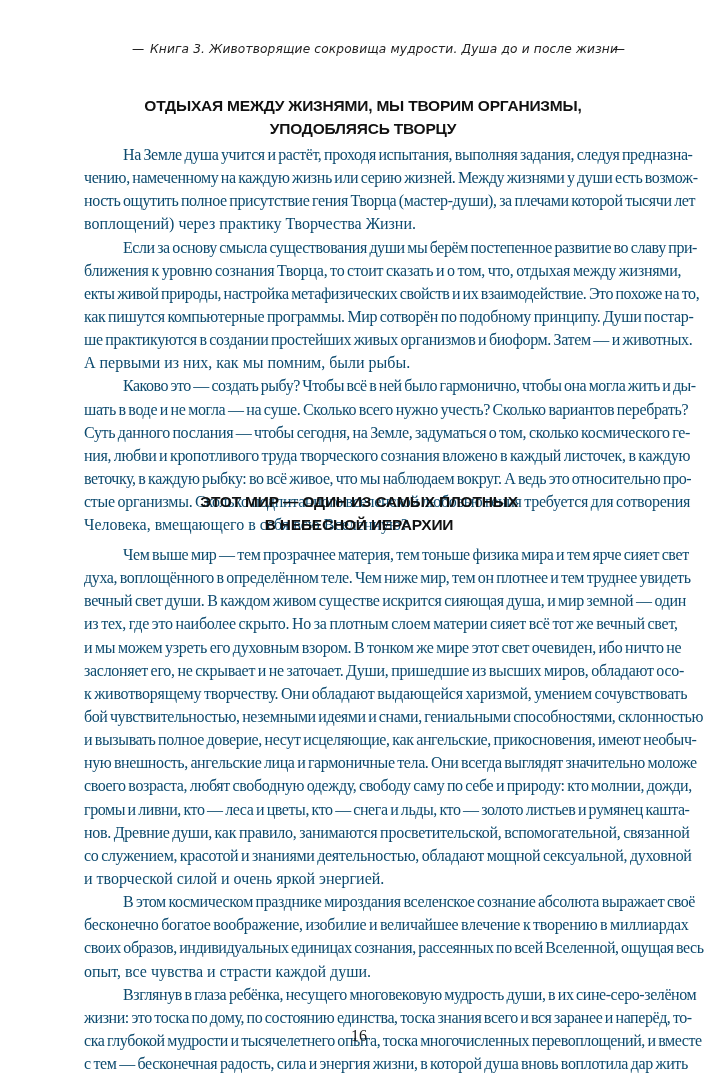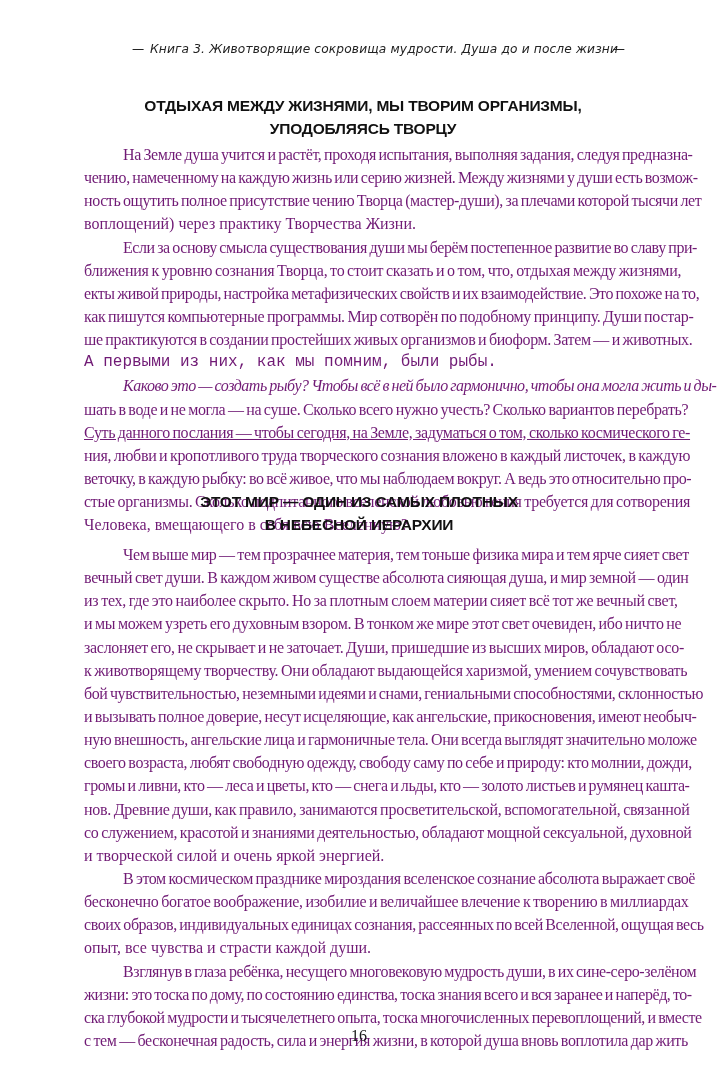--- a/index.html
+++ b/index.html
@@ -50,21 +50,21 @@
     .heading .hline { display: block; white-space: nowrap; }
     #heading-1 { top: 90px; }
     #heading-2 { top: 490px; }
     .body-text {
       position: absolute;
       left: 84px;
       width: 593px;
       font-family: "Liberation Serif", serif;
       font-size: 16px;
       line-height: 23.15px;
-      color: #701a75;
+      color: #0c4a6e;
     }
     #section-1-text { top: 143px; }
     #section-2-text { top: 543px; }
     .line {
       display: block;
       white-space: nowrap;
       text-align: justify;
       text-align-last: justify;
       height: 23.15px;
     }
@@ -94,51 +94,52 @@
 
 <h2 class="heading" id="heading-1" style="margin:4px;">
   <span class="hline">ОТДЫХАЯ МЕЖДУ ЖИЗНЯМИ, МЫ ТВОРИМ ОРГАНИЗМЫ,</span>
   <span class="hline">УПОДОБЛЯЯСЬ ТВОРЦУ</span>
 </h2>
 
 <div class="body-text" id="section-1-text">
   <p style="margin:0">
     <span class="line indent" style="display: block; letter-spacing: -0.4px; word-spacing: -1px;">На Земле душа учится и растёт, проходя испытания, выполняя задания, следуя предназна-</span>
     <span class="line" style="display: block; letter-spacing: -0.42px; word-spacing: -1px;">чению, намеченному на каждую жизнь или серию жизней. Между жизнями у души есть возмож-</span>
-    <span class="line" style="display: block; letter-spacing: -0.4px; word-spacing: -1px;">ность ощутить полное присутствие чению Творца (мастер-души), за плечами которой тысячи лет</span>
+    <span class="line" style="display: block; letter-spacing: -0.4px; word-spacing: -1px;">ность ощутить полное присутствие гения Творца (мастер-души), за плечами которой тысячи лет</span>
     <span class="line last" style="display: block;">воплощений) через практику Творчества Жизни.</span>
   </p>
   <p style="margin:0">
     <span class="line indent" style="display: block; letter-spacing: -0.44px; word-spacing: -1px;">Если за основу смысла существования души мы берём постепенное развитие во славу при-</span>
     <span class="line" style="display: block; letter-spacing: -0.26px; word-spacing: -1px;">ближения к уровню сознания Творца, то стоит сказать и о том, что, отдыхая между жизнями,</span>
     <span class="line" style="display: block; letter-spacing: -0.45px; word-spacing: -1px;">екты живой природы, настройка метафизических свойств и их взаимодействие. Это похоже на то,</span>
     <span class="line" style="display: block; letter-spacing: -0.34px; word-spacing: -1px;">как пишутся компьютерные программы. Мир сотворён по подобному принципу. Души постар-</span>
     <span class="line" style="display: block; letter-spacing: -0.36px; word-spacing: -1px;">ше практикуются в создании простейших живых организмов и биоформ. Затем — и животных.</span>
-    <span class="line last" style="display: block; font-family: Liberation Mono, monospace;">А первыми из них, как мы помним, были рыбы.</span>
+    <span class="line last" style="display: block;">А первыми из них, как мы помним, были рыбы.</span>
   </p>
   <p style="margin:0">
-    <span class="line indent" style="display: block; letter-spacing: -0.48px; word-spacing: -1px; font-style: italic;">Каково это — создать рыбу? Чтобы всё в ней было гармонично, чтобы она могла жить и ды-</span>
+    <span class="line indent" style="display: block; letter-spacing: -0.48px; word-spacing: -1px;">Каково это — создать рыбу? Чтобы всё в ней было гармонично, чтобы она могла жить и ды-</span>
     <span class="line" style="display: block; letter-spacing: -0.36px; word-spacing: -1px;">шать в воде и не могла — на суше. Сколько всего нужно учесть? Сколько вариантов перебрать?</span>
-    <span class="line" style="display: block; letter-spacing: -0.36px; word-spacing: -1px; text-decoration: underline;">Суть данного послания — чтобы сегодня, на Земле, задуматься о том, сколько космического ге-</span>
+    <span class="line" style="display: block; letter-spacing: -0.36px; word-spacing: -1px;">Суть данного послания — чтобы сегодня, на Земле, задуматься о том, сколько космического ге-</span>
     <span class="line" style="display: block; letter-spacing: -0.33px; word-spacing: -1px;">ния, любви и кропотливого труда творческого сознания вложено в каждый листочек, в каждую</span>
     <span class="line" style="display: block; letter-spacing: -0.4px; word-spacing: -1px;">веточку, в каждую рыбку: во всё живое, что мы наблюдаем вокруг. А ведь это относительно про-</span>
     <span class="line" style="display: block; letter-spacing: -0.29px; word-spacing: -1px;">стые организмы. Сколько подпитанного вселенской любовью гения требуется для сотворения</span>
     <span class="line last" style="display: block;">Человека, вмещающего в себя всю Вселенную?..</span>
   </p>
 </div>
 
 <h2 class="heading" id="heading-2" style="margin:0;">
   <span class="hline">ЭТОТ МИР — ОДИН ИЗ САМЫХ ПЛОТНЫХ</span>
   <span class="hline">В НЕБЕСНОЙ ИЕРАРХИИ</span>
 </h2>
 
 <div class="body-text" id="section-2-text">
   <p style="margin:0">
     <span class="line indent" style="display: block; letter-spacing: -0.38px; word-spacing: -1px;">Чем выше мир — тем прозрачнее материя, тем тоньше физика мира и тем ярче сияет свет</span>
-    <span class="line" style="display: block; letter-spacing: -0.31px; word-spacing: -1px;">вечный свет души. В каждом живом существе абсолюта сияющая душа, и мир земной — один</span>
+    <span class="line" style="display: block; letter-spacing: -0.38px; word-spacing: -1px;">духа, воплощённого в определённом теле. Чем ниже мир, тем он плотнее и тем труднее увидеть</span>
+    <span class="line" style="display: block; letter-spacing: -0.31px; word-spacing: -1px;">вечный свет души. В каждом живом существе искрится сияющая душа, и мир земной — один</span>
     <span class="line" style="display: block; letter-spacing: -0.25px; word-spacing: -1px;">из тех, где это наиболее скрыто. Но за плотным слоем материи сияет всё тот же вечный свет,</span>
     <span class="line" style="display: block; letter-spacing: -0.29px; word-spacing: -1px;">и мы можем узреть его духовным взором. В тонком же мире этот свет очевиден, ибо ничто не</span>
     <span class="line" style="display: block; letter-spacing: -0.29px; word-spacing: -1px;">заслоняет его, не скрывает и не заточает. Души, пришедшие из высших миров, обладают осо-</span>
     <span class="line" style="display: block; letter-spacing: -0.25px; word-spacing: -1px;">к животворящему творчеству. Они обладают выдающейся харизмой, умением сочувствовать</span>
     <span class="line" style="display: block; letter-spacing: -0.43px; word-spacing: -1px;">бой чувствительностью, неземными идеями и снами, гениальными способностями, склонностью</span>
     <span class="line" style="display: block; letter-spacing: -0.38px; word-spacing: -1px;">и вызывать полное доверие, несут исцеляющие, как ангельские, прикосновения, имеют необыч-</span>
     <span class="line" style="display: block; letter-spacing: -0.4px; word-spacing: -1px;">ную внешность, ангельские лица и гармоничные тела. Они всегда выглядят значительно моложе</span>
     <span class="line" style="display: block; letter-spacing: -0.38px; word-spacing: -1px;">своего возраста, любят свободную одежду, свободу саму по себе и природу: кто молнии, дожди,</span>
     <span class="line" style="display: block; letter-spacing: -0.43px; word-spacing: -1px;">громы и ливни, кто — леса и цветы, кто — снега и льды, кто — золото листьев и румянец кашта-</span>
     <span class="line" style="display: block; letter-spacing: -0.28px; word-spacing: -1px;">нов. Древние души, как правило, занимаются просветительской, вспомогательной, связанной</span>

